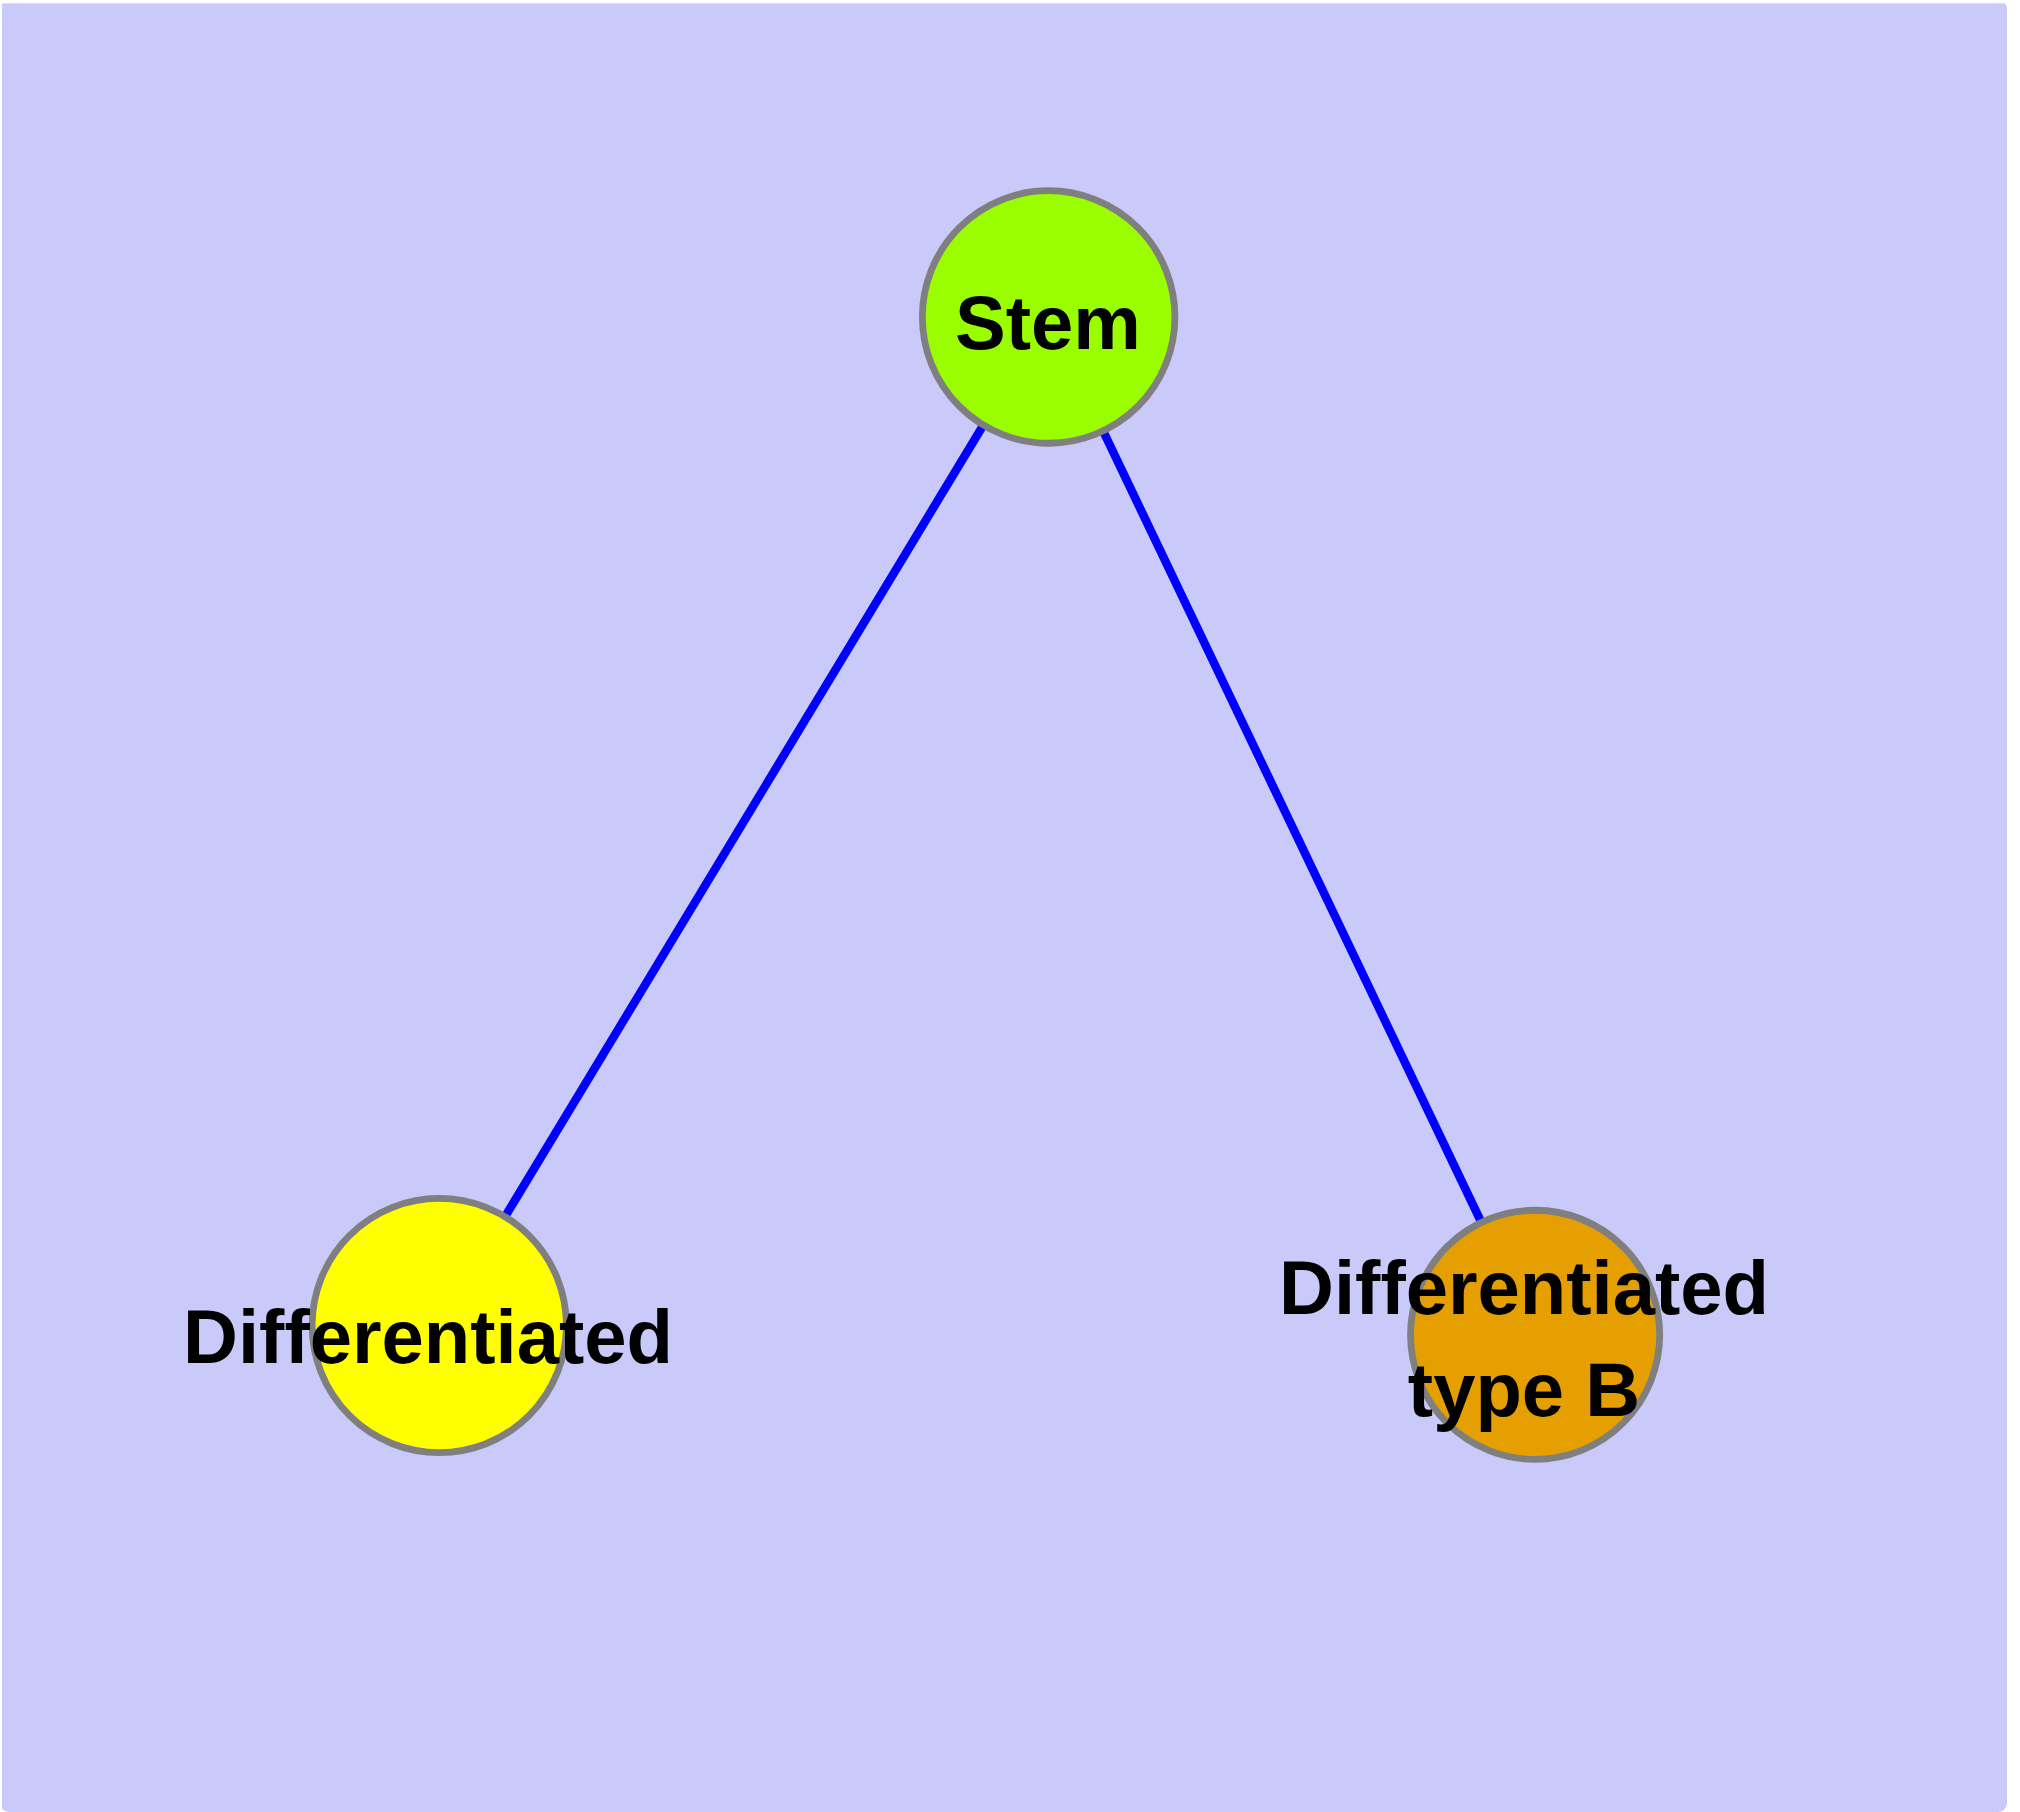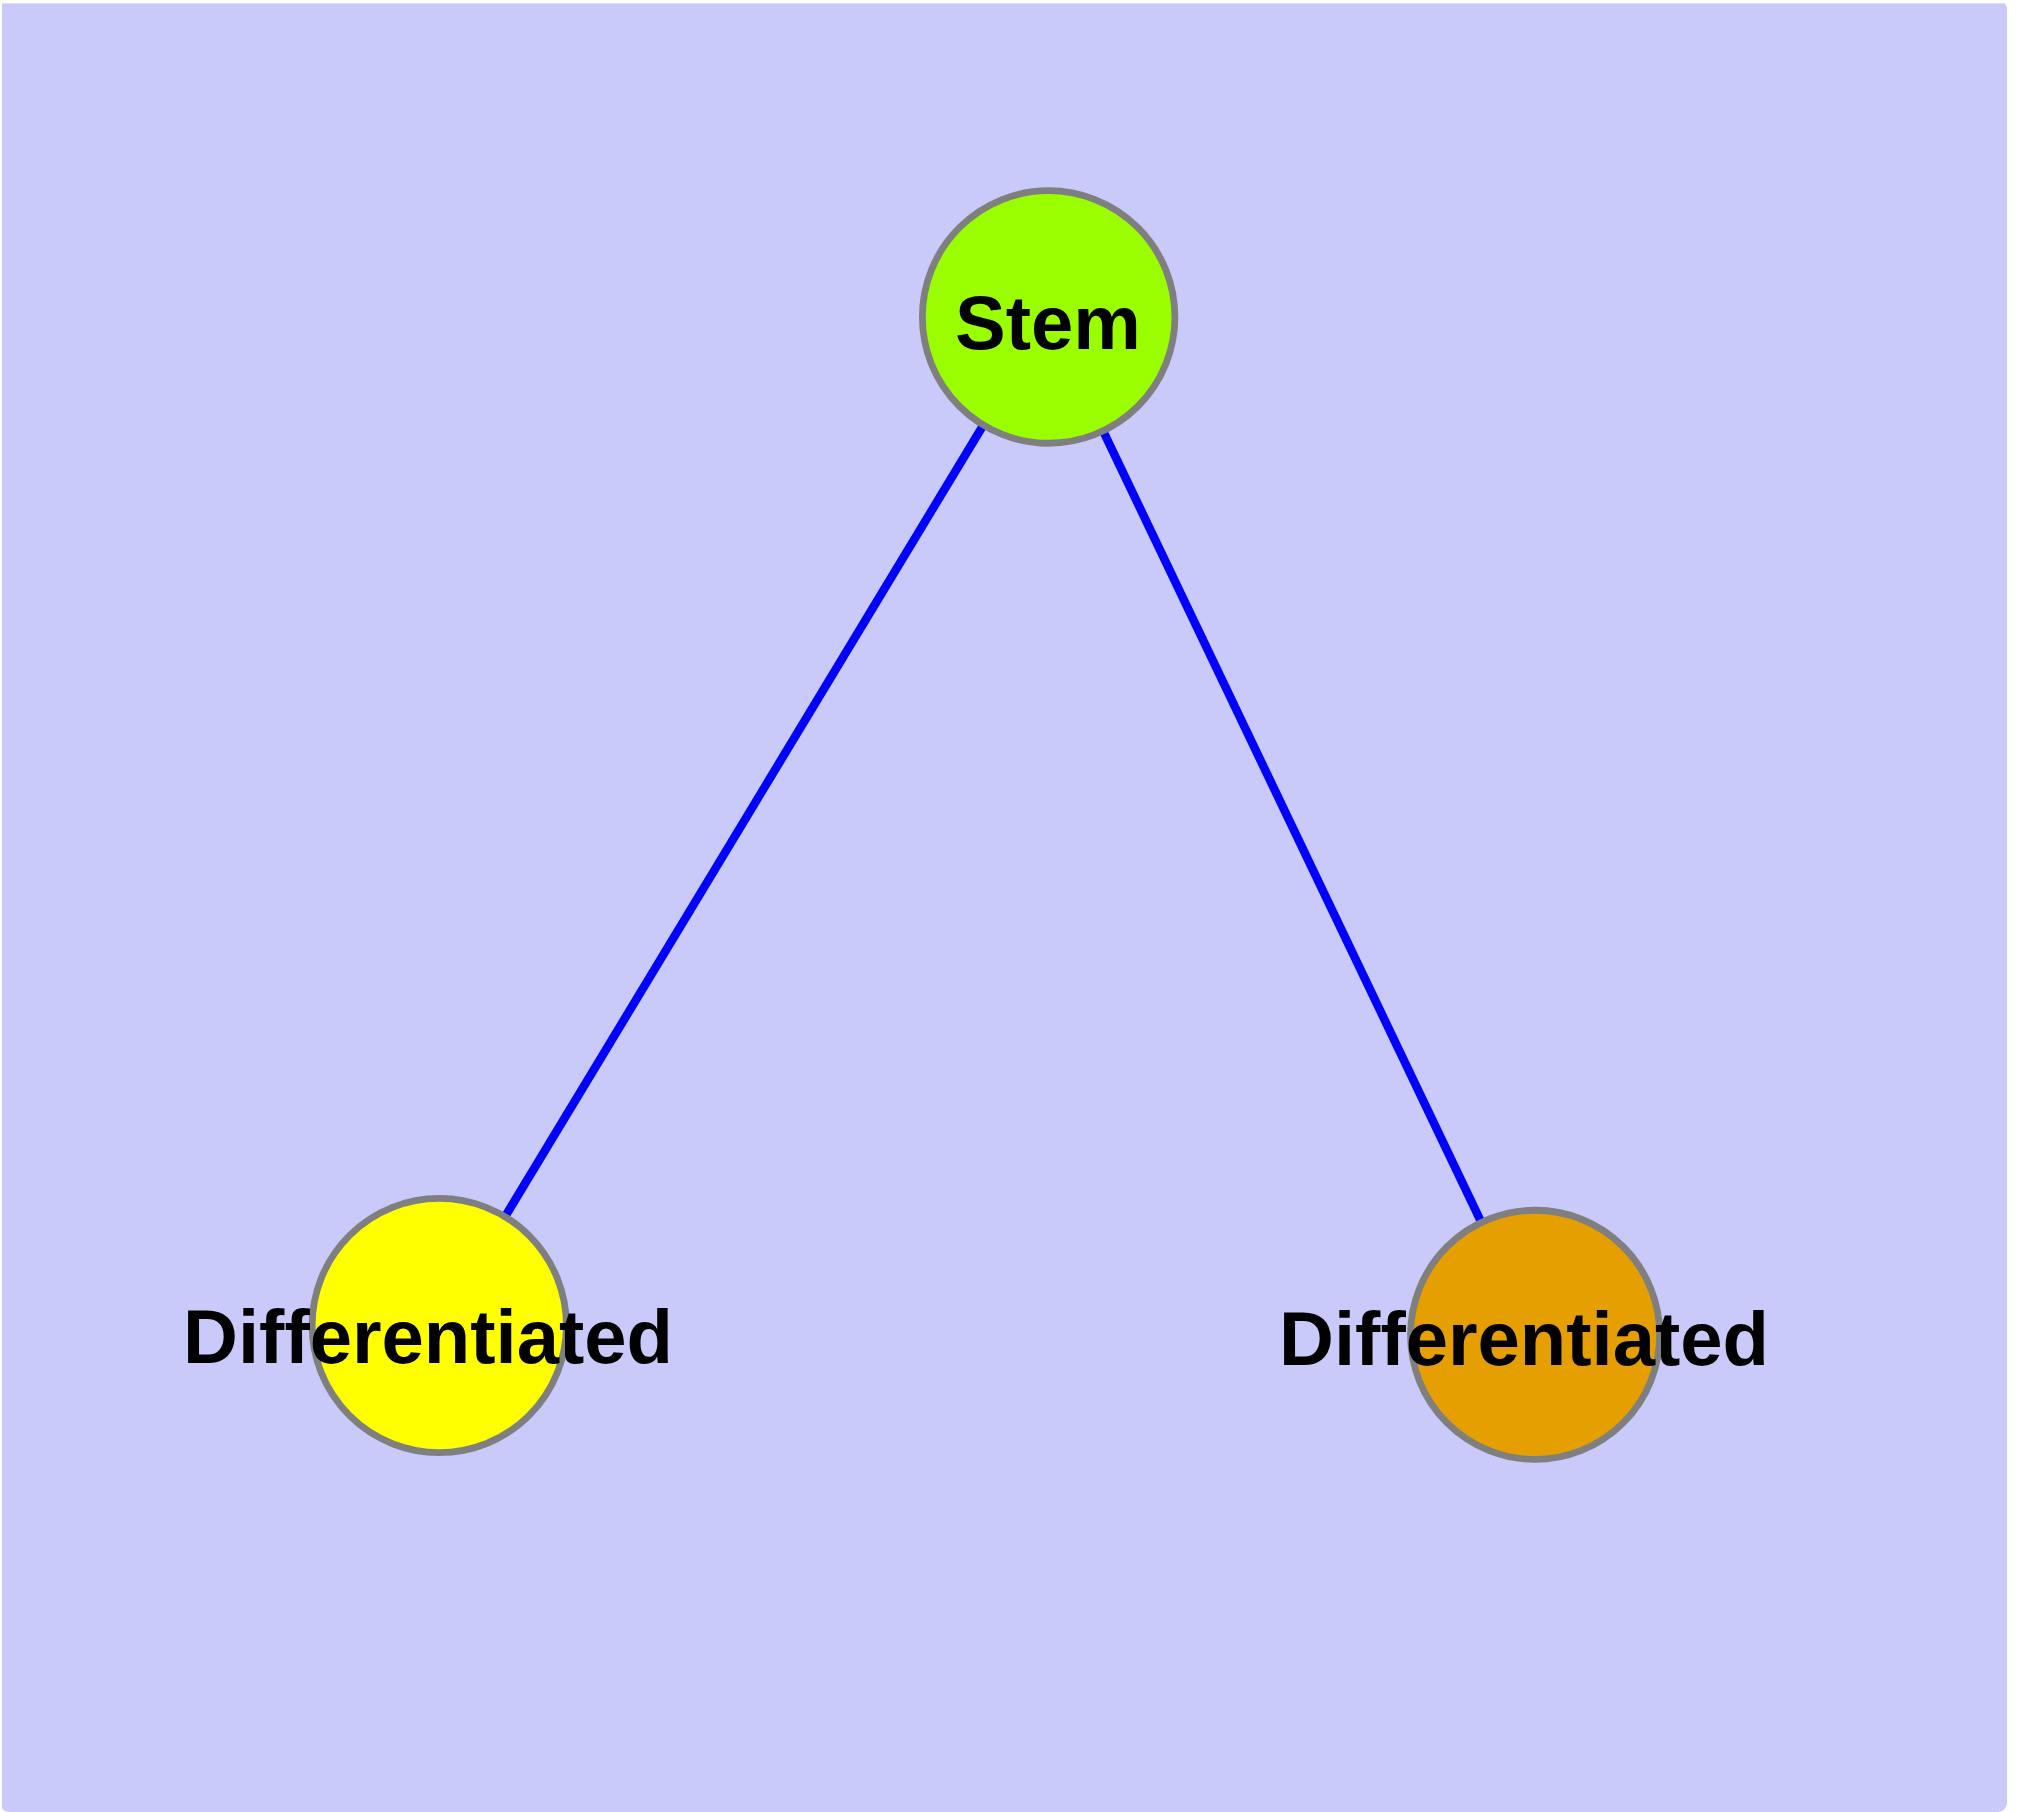--- a/index.html
+++ b/index.html
@@ -62,16 +62,17 @@
   <div class="node-label label-stem">
     <span class="label-line">Stem</span>
   </div>
 
   <div class="node-label label-type-a">
     <span class="label-line">Differentiated</span>
   </div>
 
   <div class="node-label label-type-b">
     <span class="label-line">Differentiated</span>
+    <span class="label-line">type B</span>
   </div>
 
 </div>
 
 
 </body></html>

